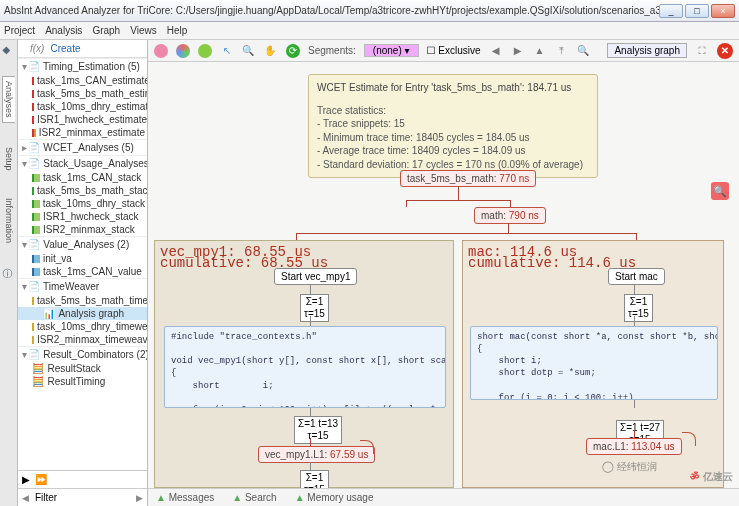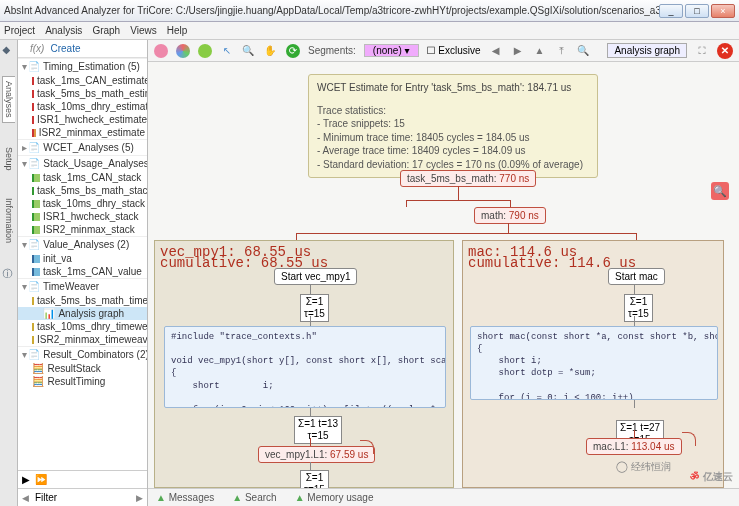--- a/index.html
+++ b/index.html
@@ -53,21 +53,21 @@
 .zone-label { position:absolute; font-family: "Courier New", monospace; font-size:14px; color:#b03020; }
 .code-box { position:absolute; background:#eaf2fb; border:1px solid #9bb8d8; border-radius:2px; padding:4px 6px; font-family:"Courier New",monospace; font-size:9px; color:#335; line-height:1.35; white-space:pre; overflow:hidden; }
 .edge { position:absolute; background:#b04030; }
 .edge.v { width:1px; }
 .edge.h { height:1px; }
 .zoom-btn { position:absolute; right:10px; top:120px; width:18px; height:18px; background:#e66; border-radius:3px; color:#fff; text-align:center; line-height:18px; font-size:11px; }
 .statusbar { height:18px; border-top:1px solid #ccc; background:#f4f4f4; display:flex; align-items:center; padding:0 8px; gap:18px; font-size:10px; color:#555; }
 .statusbar .tri { color:#5a5; }
 .watermark { position:absolute; right:6px; bottom:4px; font-size:14px; color:#999; font-weight:bold; pointer-events:none; }
 .watermark .red { color:#e33; }
-.watermark2 { position:absolute; right:68px; bottom:14px; font-size:11px; color:#888; }
+.watermark2 { position:absolute; right:82px; bottom:14px; font-size:11px; color:#888; }
 .loop-arc { position:absolute; width:14px; height:14px; border:1px solid #c05040; border-left:none; border-bottom:none; border-radius:0 8px 0 0; }
 </style>
 </head>
 <body>
 
 <div class="titlebar">
   <span class="title">AbsInt Advanced Analyzer for TriCore: C:/Users/jingjie.huang/AppData/Local/Temp/a3tricore-zwhHYt/projects/example.QSgIXi/solution/scenarios_a3.apx</span>
   <div class="winbtns">
     <div class="winbtn">_</div>
     <div class="winbtn">□</div>

